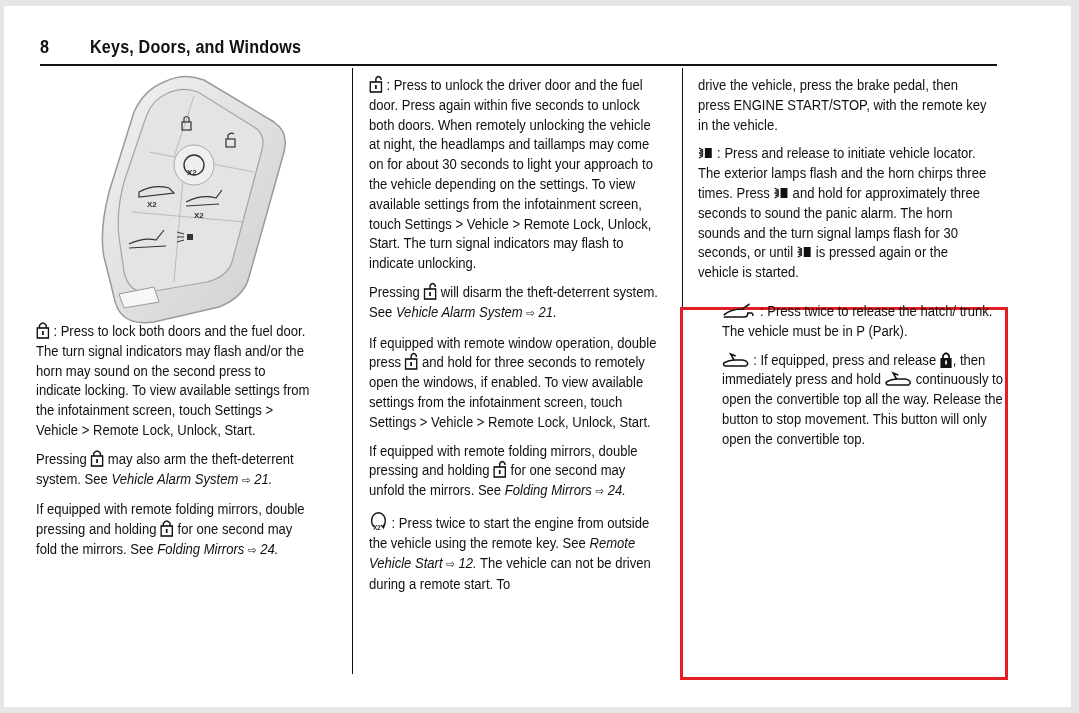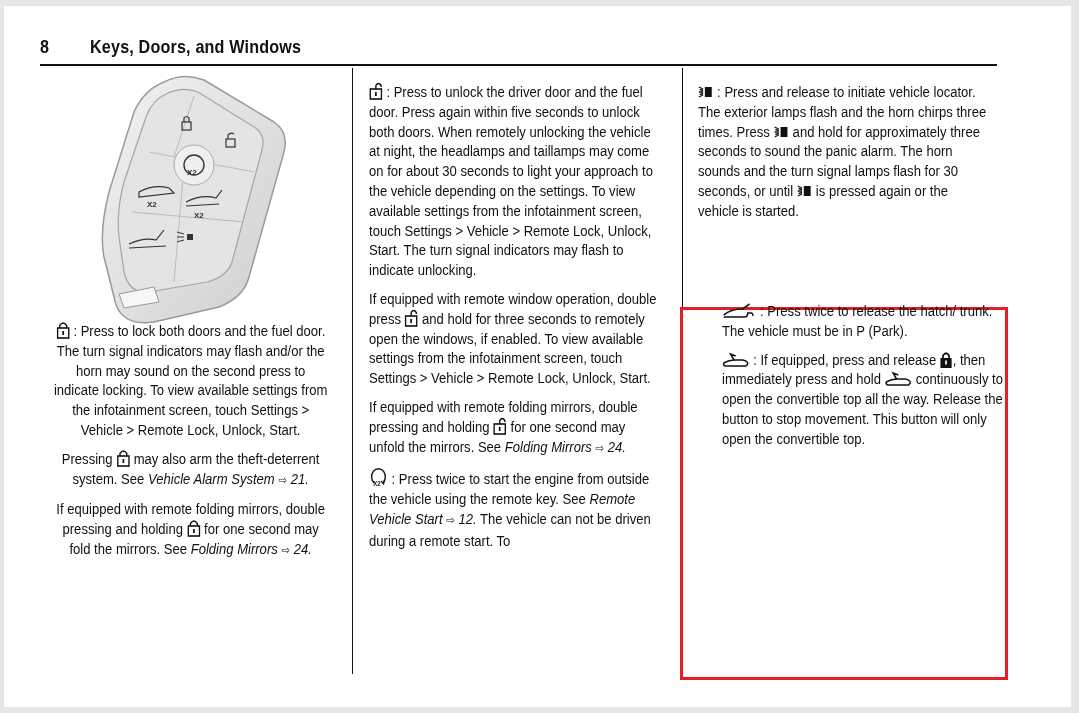--- a/index.html
+++ b/index.html
@@ -16,26 +16,26 @@
   .header {
     position: absolute; left: 36px; top: 28px; width: 957px; height: 30px;
     border-bottom: 2px solid #111;
     font-family: "Liberation Sans Narrow", "Liberation Sans", sans-serif;
     font-weight: bold; font-size: 19px; line-height: 22px;
   }
   .header .pnum { position: absolute; left: 0; top: 2px; transform: scaleX(0.85); transform-origin: left; }
   .header .ptitle { position: absolute; left: 50px; top: 2px; transform: scaleX(0.85); transform-origin: left; letter-spacing: 0.2px; }
 
   .col {
-    position: absolute; top: 76px;
+    position: absolute; top: 69px;
     font-size: 15.2px; line-height: 19.8px;
   }
   .col p { margin: 0 0 9px 0; }
   .col .txt { display: inline-block; transform: scaleX(0.86); transform-origin: left top; width: 116%; }
-  .col1 { left: 48px; width: 278px; text-align: center; }
+  .col1 { left: 32px; width: 278px; }
   .col2 { left: 365px; width: 294px; }
   .col3 { left: 694px; width: 294px; }
   .vdiv { position: absolute; width: 1px; background: #111; }
 
   .fob { position: absolute; left: 90px; top: 66px; width: 200px; height: 252px; }
 
   .redbox {
     position: absolute; left: 676px; top: 301px; width: 328px; height: 373px;
     border: 3px solid #e31e24; box-sizing: border-box;
   }
@@ -123,20 +123,32 @@
   <div class="col col2">
     <p><span class="txt">
       <svg class="ico" width="16" height="18" viewBox="0 0 16 18">
             <rect x="1.5" y="7" width="13" height="10" fill="none" stroke="#111" stroke-width="1.6"></rect>
             <path d="M8 7 V3.5 Q11 -0.5 14 3.5 V5" fill="none" stroke="#111" stroke-width="1.6"></path>
             <rect x="7" y="10" width="2" height="4" fill="#111"></rect>
           </svg>
       <span>: Press to unlock the driver door and the fuel door. Press again within five seconds to unlock both doors. When remotely unlocking the vehicle at night, the headlamps and taillamps may come on for about 30 seconds to light your approach to the vehicle depending on the settings. To view available settings from the infotainment screen, touch Settings &gt; Vehicle &gt; Remote Lock, Unlock, Start. The turn signal indicators may flash to indicate unlocking.</span>
     </span></p>
     <p><span class="txt">
+      <span>Pressing</span>
+      <svg class="ico" width="16" height="18" viewBox="0 0 16 18">
+            <rect x="1.5" y="7" width="13" height="10" fill="none" stroke="#111" stroke-width="1.6"></rect>
+            <path d="M8 7 V3.5 Q11 -0.5 14 3.5 V5" fill="none" stroke="#111" stroke-width="1.6"></path>
+            <rect x="7" y="10" width="2" height="4" fill="#111"></rect>
+          </svg>
+      <span>will disarm the theft-deterrent system. See</span>
+      <i>Vehicle Alarm System</i>
+      <span class="arrow">⇨</span>
+      <i>21.</i>
+    </span></p>
+    <p><span class="txt">
       <span>If equipped with remote window operation, double press</span>
       <svg class="ico" width="16" height="18" viewBox="0 0 16 18">
             <rect x="1.5" y="7" width="13" height="10" fill="none" stroke="#111" stroke-width="1.6"></rect>
             <path d="M8 7 V3.5 Q11 -0.5 14 3.5 V5" fill="none" stroke="#111" stroke-width="1.6"></path>
             <rect x="7" y="10" width="2" height="4" fill="#111"></rect>
           </svg>
       <span>and hold for three seconds to remotely open the windows, if enabled. To view available settings from the infotainment screen, touch Settings &gt; Vehicle &gt; Remote Lock, Unlock, Start.</span>
     </span></p>
     <p><span class="txt">
       <span>If equipped with remote folding mirrors, double pressing and holding</span>
@@ -160,20 +172,21 @@
       <i>Remote Vehicle Start</i>
       <span class="arrow">⇨</span>
       <i>12.</i>
       <span>The vehicle can not be driven during a remote start. To</span>
     </span></p>
   </div>
 
   <div class="vdiv" style="left:678px; top:62px; height:240px;"></div>
 
   <div class="col col3">
+    <p><span class="txt">drive the vehicle, press the brake pedal, then press ENGINE START/STOP, with the remote key in the vehicle.</span></p>
     <p><span class="txt">
       <svg class="ico" width="18" height="16" viewBox="0 0 18 16">
             <rect x="8" y="3" width="8" height="10" fill="#111"></rect>
             <path d="M1 3 L6 5 M1 8 L6 8 M1 13 L6 11 M2 5.5 L6 6.5 M2 10.5 L6 9.5" stroke="#111" stroke-width="1.3"></path>
           </svg>
       <span>: Press and release to initiate vehicle locator. The exterior lamps flash and the horn chirps three times. Press</span>
       <svg class="ico" width="18" height="16" viewBox="0 0 18 16">
             <rect x="8" y="3" width="8" height="10" fill="#111"></rect>
             <path d="M1 3 L6 5 M1 8 L6 8 M1 13 L6 11 M2 5.5 L6 6.5 M2 10.5 L6 9.5" stroke="#111" stroke-width="1.3"></path>
           </svg>

